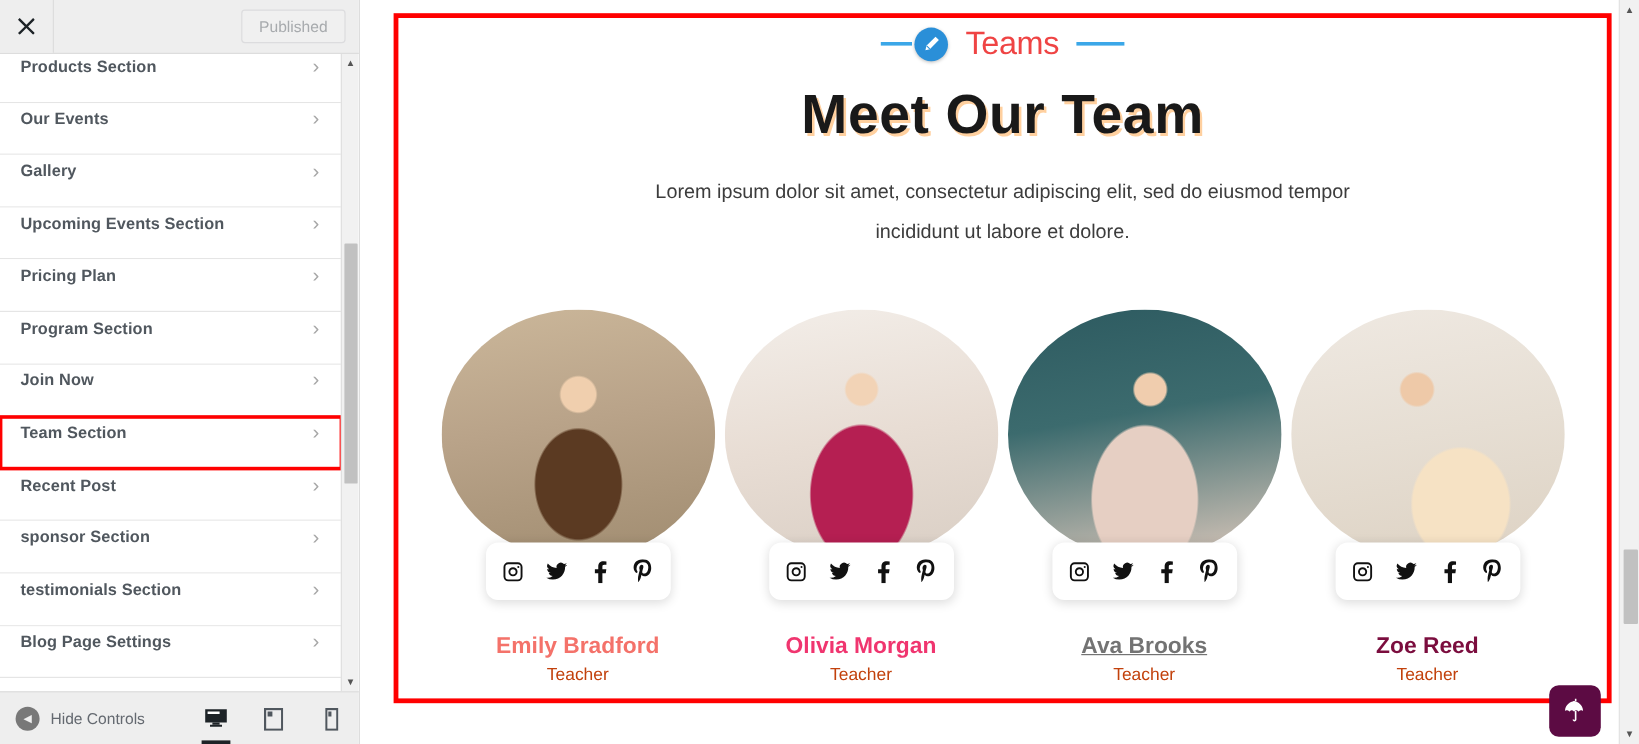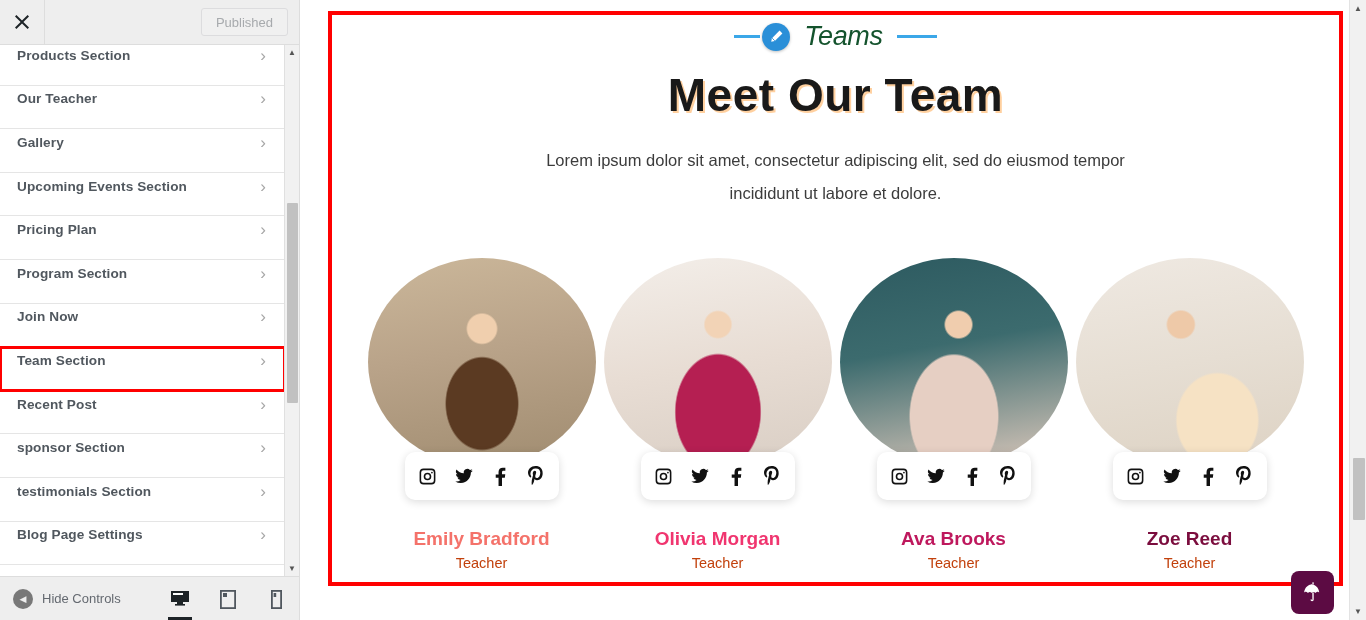--- a/index.html
+++ b/index.html
@@ -165,22 +165,22 @@
   .badge-dash { height: 3px; background: #3ba7e8; }
   .badge-dash.left { width: 26px; margin-right: 2px; }
   .badge-dash.right { width: 40px; margin-left: 14px; }
   .badge-icon {
     width: 28px; height: 28px; border-radius: 50%;
     background: #2a8fd8;
     display: flex; align-items: center; justify-content: center;
     box-shadow: 0 1px 3px rgba(0,0,0,.25);
   }
   .badge-text {
-    font-size: 27px; color: #14532d; font-weight: 400;
-    letter-spacing: -.3px; margin-left: 14px; font-style: italic;
+    font-size: 27px; color: #ef4444; font-weight: 400;
+    letter-spacing: -.3px; margin-left: 14px;
   }
 
   .site-title {
     margin-top: 16px;
     text-align: center;
     font-size: 46px;
     font-weight: 800;
     color: #191919;
     letter-spacing: .5px;
     text-shadow: 2px 2px 0 rgba(255,170,80,.55);
@@ -276,21 +276,21 @@
       <div class="cz-published">Published</div>
     </div>
 
     <div class="cz-list-wrap">
       <div class="cz-list" id="cz-list" style="transform: translateY(-4px);">
           <div class="cz-item first">
             <span class="cz-item-label">Products Section</span>
             <span class="cz-chev">›</span>
           </div>
           <div class="cz-item">
-            <span class="cz-item-label">Our Teacher</span>
+            <span class="cz-item-label">Our Events</span>
             <span class="cz-chev">›</span>
           </div>
           <div class="cz-item">
             <span class="cz-item-label">Gallery</span>
             <span class="cz-chev">›</span>
           </div>
           <div class="cz-item">
             <span class="cz-item-label">Upcoming Events Section</span>
             <span class="cz-chev">›</span>
           </div>
@@ -469,21 +469,21 @@
                     <path d="M8.2 22v-9.2h3.1l.5-3.6H8.2V6.9c0-1 .3-1.7 1.8-1.7h1.9V2a26 26 0 0 0-2.8-.1c-2.8 0-4.7 1.7-4.7 4.8v2.6H1.3v3.6h3.1V22z"></path>
                   </svg>
                 </a>
                 <a>
                   <svg width="17" height="20" viewBox="0 0 20 24">
                     <path d="M10 0C4.6 0 1 3.6 1 8.2c0 2.1 1.2 4.8 3.1 5.6.3.1.5 0 .5-.2l.3-1.2c0-.2 0-.3-.1-.4a4.3 4.3 0 0 1-.9-2.7A6.1 6.1 0 0 1 10.4 3c3.4 0 5.3 2 5.3 4.8 0 3.6-1.6 6.6-4 6.6a2 2 0 0 1-2-2.4c.4-1.6 1.1-3.3 1.1-4.5a1.7 1.7 0 0 0-1.7-1.9c-1.3 0-2.4 1.4-2.4 3.3a4.9 4.9 0 0 0 .4 2s-1.4 5.9-1.6 7a14.5 14.5 0 0 0 .1 4.8.2.2 0 0 0 .3.1 13 13 0 0 0 2.2-4c.1-.5.8-3.2.8-3.2a3.6 3.6 0 0 0 3 1.5c4 0 6.7-3.6 6.7-8.4C18.6 3.2 15.5 0 10 0z"></path>
                   </svg>
                 </a>
               </div>
             </div>
-            <div class="m-name" style="color: #be185d;">Ava Brooks</div>
+            <div class="m-name" style="color: #737373; text-decoration: underline;">Ava Brooks</div>
             <div class="m-role">Teacher</div>
           </div>
           <div class="member">
             <div class="photo-wrap">
               <div class="photo">
                 <div class="bg" style="background: radial-gradient(circle at 46% 32%, rgb(238, 201, 168) 0px, rgb(238, 201, 168) 7%, transparent 8%), radial-gradient(at 62% 78%, rgb(246, 226, 196) 0px, rgb(246, 226, 196) 20%, transparent 21%), linear-gradient(170deg, rgb(239, 233, 226) 0%, rgb(230, 222, 211) 50%, rgb(221, 210, 195) 100%);"></div>
               </div>
               <div class="social">
                 <a>
                   <svg width="19" height="19" viewBox="0 0 24 24">

